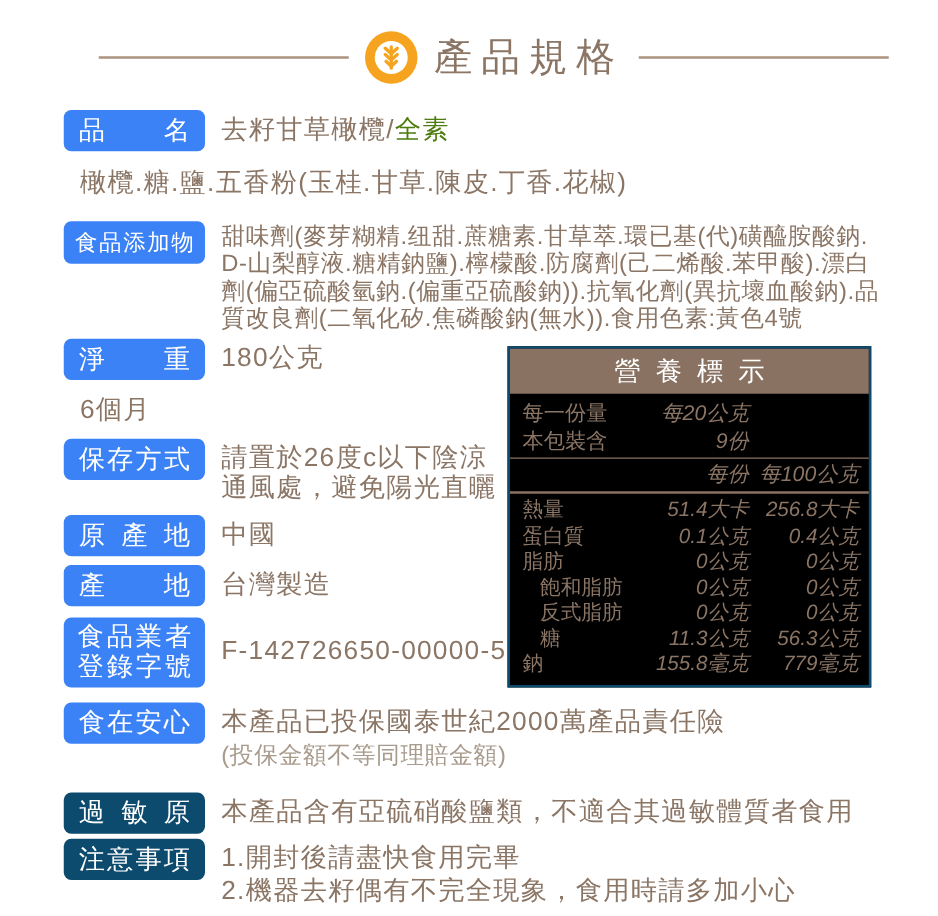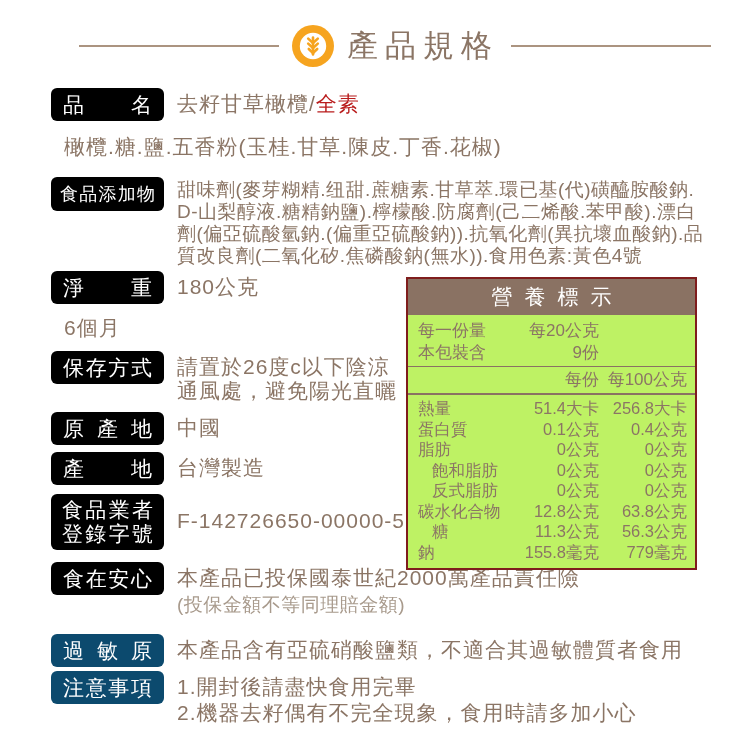--- a/index.html
+++ b/index.html
@@ -12,47 +12,47 @@
     position:absolute;top:22px;left:0;right:0;height:48px;
     display:flex;align-items:center;justify-content:center;gap:12px;padding-left:40px;
   }
   .hline{width:200px;height:0;border-top:2px solid #ab9480;}
   .hicon{width:44px;height:44px;flex:0 0 auto;display:block;}
   .htitle{font-size:31px;letter-spacing:7px;color:#8b7565;white-space:nowrap;}
   
   .row{position:absolute;left:51px;display:flex;align-items:flex-start;}
   .lbl{
     box-sizing:border-box;width:113px;min-height:33px;flex:0 0 auto;
-    background:#000000;color:#ffffff;border-radius:6px;
+    background:#3b82f6;color:#ffffff;border-radius:6px;
     padding:4px 12px;font-size:21px;line-height:25px;
     text-align:justify;text-align-last:justify;white-space:pre-line;
   }
   .lbl.sm{font-size:18px;padding:6px 9px;line-height:22px;}
   .lbl.two{padding:4px 11px;line-height:24px;}
   .lbl.red{background:#0c4a6e;}
   .val{
     margin-left:13px;padding-top:4px;font-size:21px;line-height:24px;
     letter-spacing:1px;color:#8b7565;white-space:pre-line;
   }
-  .val .hl{color:#b91c1c;}
+  .val .hl{color:#4d7c0f;}
   .val.small{font-size:19px;line-height:22px;padding-top:2px;letter-spacing:0.5px;max-width:575px;}
   .val.tall{line-height:26px;padding-top:3px;}
   .note{font-size:19px;line-height:24px;color:#a89a8c;letter-spacing:0.5px;margin-top:3px;}
   
   .ntable{
     position:absolute;left:406px;top:277px;width:291px;box-sizing:border-box;
-    border:2px solid #7f1d1d;background:#bef264;
+    border:2px solid #0c4a6e;background:#000000;
   }
   .ntitle{
     background:#8a7263;color:#ffffff;text-align:center;
     font-size:21px;letter-spacing:12px;padding:4px 0 4px 12px;
   }
   .nbody{padding:5px 8px 6px 10px;font-size:17px;color:#8b7565;}
   .ngrid{display:grid;grid-template-columns:104px 1fr 88px;line-height:22px;}
-  .ngrid .c2,.ngrid .c3{text-align:right;}
+  .ngrid .c2,.ngrid .c3{text-align:right;font-style:italic;}
   .ngrid.data{line-height:20.5px;font-size:16.5px;}
   .ngrid.data .c1.indent{padding-left:14px;}
   .sep1{border-top:1px solid #8a7263;margin:2px -8px 2px -10px;}
   .sep2{border-top:2px solid #8a7263;margin:2px -8px 3px -10px;}
 </style>
 </head>
 <body>
 
 <div class="page">
 
@@ -182,25 +182,20 @@
         <div class="c1 indent">飽和脂肪</div>
         <div class="c2">0公克</div>
         <div class="c3">0公克</div>
       </div>
       <div class="ngrid data">
         <div class="c1 indent">反式脂肪</div>
         <div class="c2">0公克</div>
         <div class="c3">0公克</div>
       </div>
       <div class="ngrid data">
-        <div class="c1">碳水化合物</div>
-        <div class="c2">12.8公克</div>
-        <div class="c3">63.8公克</div>
-      </div>
-      <div class="ngrid data">
         <div class="c1 indent">糖</div>
         <div class="c2">11.3公克</div>
         <div class="c3">56.3公克</div>
       </div>
       <div class="ngrid data">
         <div class="c1">鈉</div>
         <div class="c2">155.8毫克</div>
         <div class="c3">779毫克</div>
       </div>
     </div>

